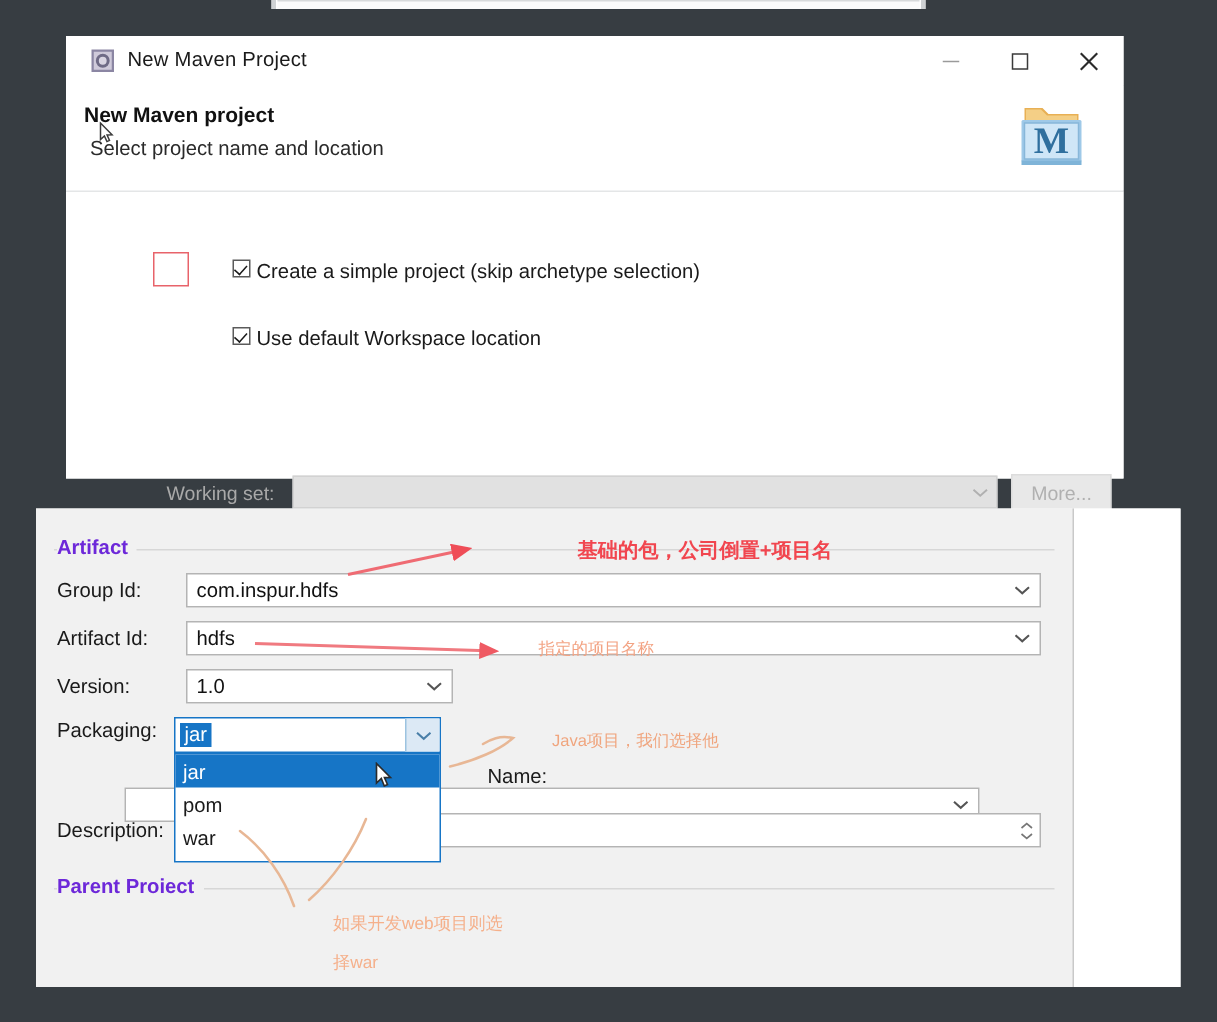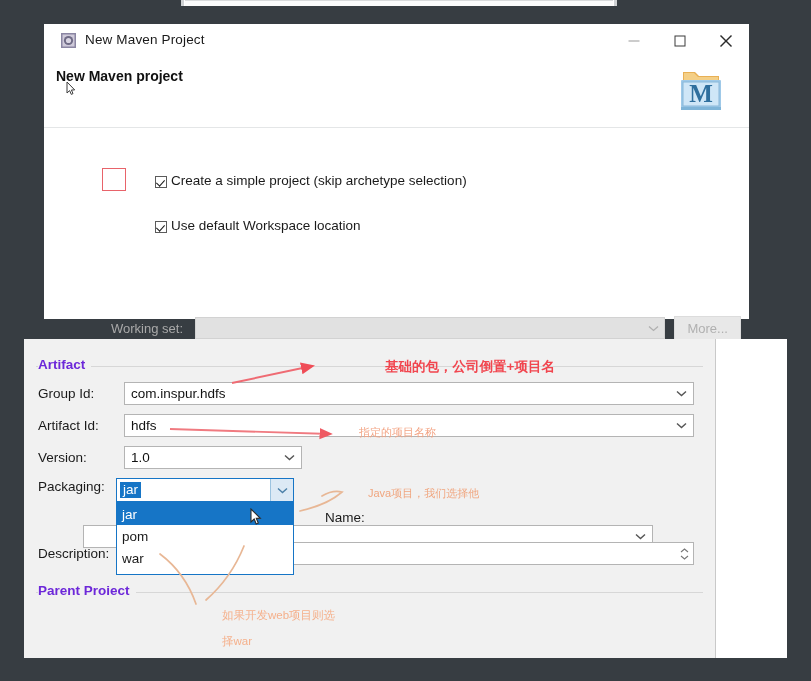--- a/index.html
+++ b/index.html
@@ -46,21 +46,21 @@
   .head-title{position:absolute;left:12px;top:11px;font-size:14px;font-weight:bold;color:#111;}
   .head-sub{position:absolute;left:16px;top:34px;font-size:13.5px;color:#2a2a2a;}
   .maven-logo{position:absolute;right:22px;top:5px;width:52px;height:52px;}
 
   .cursor-a{position:absolute;left:22px;top:24px;width:11px;height:15px;}
 
   .sep{position:absolute;left:0;top:103px;width:100%;height:1px;background:#e4e6e7;}
 
   .body-area{position:absolute;left:0;top:104px;width:100%;bottom:0;background:#ffffff;}
 
-  .cbrow{position:absolute;display:flex;align-items:flex-end;padding-left:48px;}
+  .cbrow{position:absolute;display:flex;align-items:flex-start;padding-left:48px;}
   .cbx{width:12px;height:12px;border:1px solid #5b5b5b;background:#fff;box-sizing:border-box;position:relative;flex:none;}
   .cbx.checked::after{
     content:"";position:absolute;left:2px;top:1px;width:4px;height:7px;
     border:solid #1a1a1a;border-width:0 1.6px 1.6px 0;transform:rotate(42deg);
   }
   .cblabel{font-size:13.5px;color:#1a1a1a;margin-left:4px;white-space:nowrap;}
 
   .redbox{position:absolute;border:1.6px solid #e8636a;box-sizing:border-box;}
 
   .fieldrow{position:absolute;display:flex;align-items:center;}
@@ -164,20 +164,21 @@
           <svg width="14" height="14" viewBox="0 0 14 14">
             <line x1="1.5" y1="1.5" x2="12.5" y2="12.5" stroke="#2b2b2b" stroke-width="1.4"></line>
             <line x1="12.5" y1="1.5" x2="1.5" y2="12.5" stroke="#2b2b2b" stroke-width="1.4"></line>
           </svg>
         </span>
       </div>
     </div>
 
     <div class="head-area">
       <div class="head-title">New Maven project</div>
+      <div class="head-sub">Select project name and location</div>
 
       <span class="cursor-a">
         <svg width="11" height="15" viewBox="0 0 11 15">
           <path d="M1,1 L1,12 L3.6,9.6 L5.3,13.4 L7,12.6 L5.4,9 L8.7,8.9 Z" fill="#ffffff" stroke="#3b3b3b" stroke-width="1"></path>
         </svg>
       </span>
 
       <span class="maven-logo">
         <svg width="52" height="52" viewBox="0 0 52 52">
           <path d="M8,14 L8,10 L20,10 L24,14 L44,14 L44,19 L8,19 Z" fill="#e8b055"></path>

